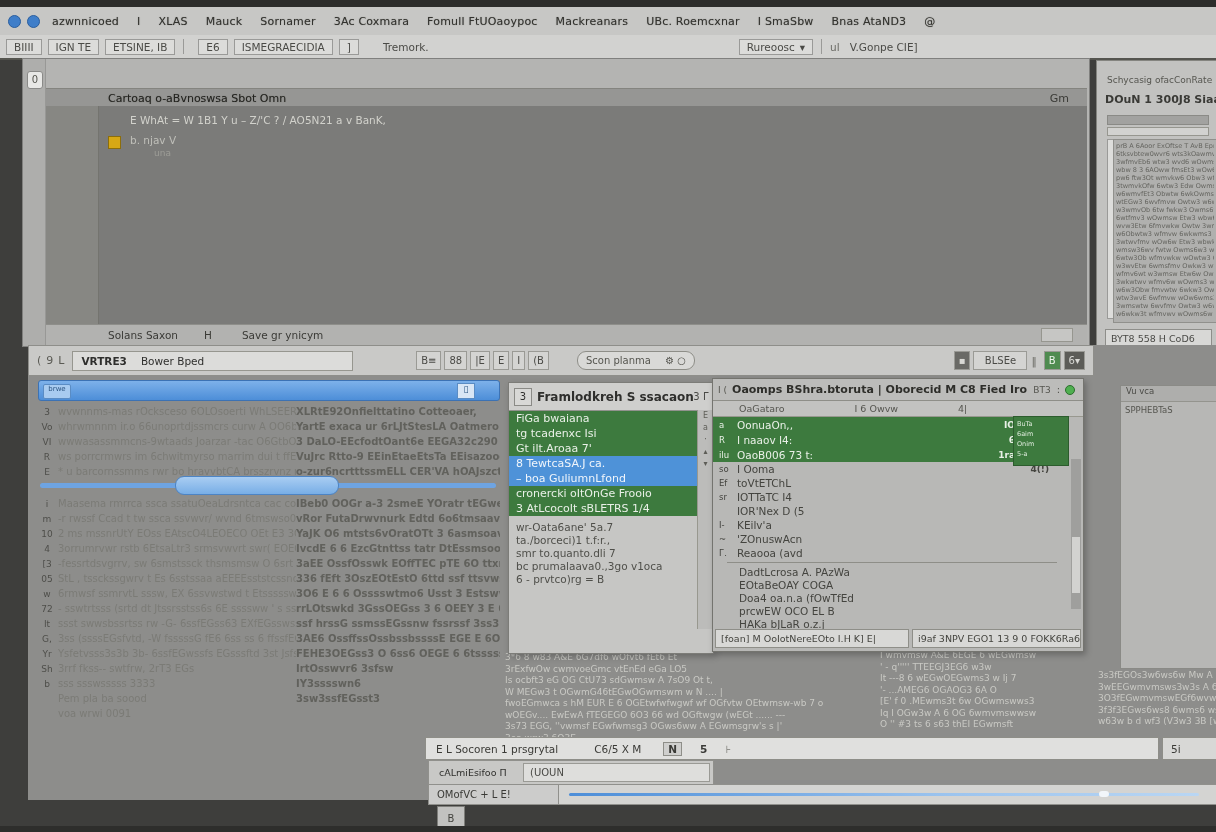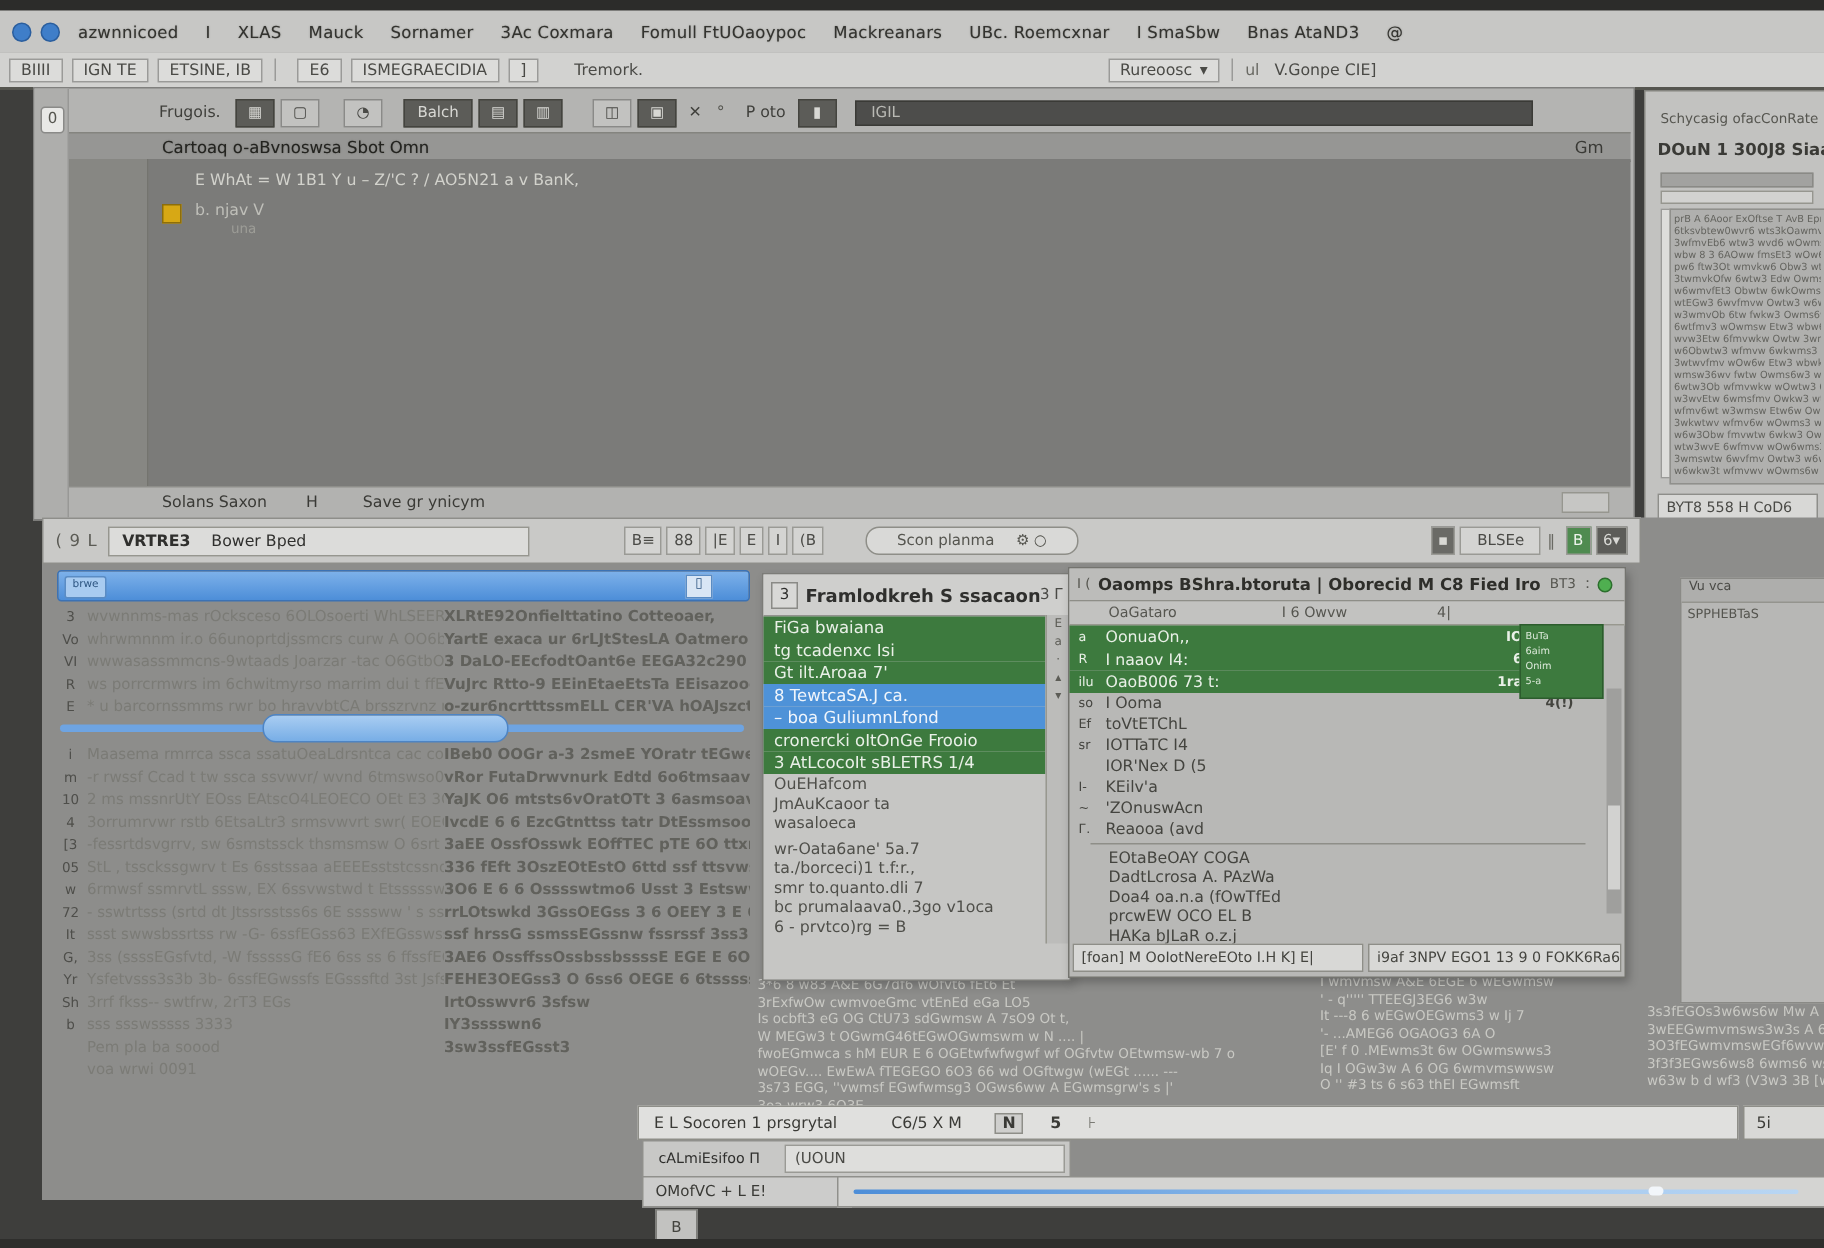--- a/index.html
+++ b/index.html
@@ -45,21 +45,21 @@
   .rwfoot{position:absolute;left:8px;top:268px;width:100px;height:16px;background:#d8d8d6;border:1px solid #8e8e8a;
           font-size:9.5px;display:flex;align-items:center;padding-left:5px;color:#4a4a46;}
   
   .lowbg{left:28px;top:345px;width:1188px;height:455px;background:#8d8d8b;}
   .lowtool{left:28px;top:345px;width:1064px;height:29px;background:#c9c9c7;border:1px solid #8e8e8a;
            display:flex;align-items:center;font-size:10.5px;}
   .pathbox{height:18px;background:#dcdcda;border:1px solid #96968f;display:flex;align-items:center;padding:0 8px;margin-left:8px;}
   .ibtn{height:17px;border:1px solid #9a9a95;background:#d4d4d2;color:#4a4a46;font-size:10px;
         display:flex;align-items:center;padding:0 4px;margin-left:3px;}
   .searchbox{height:17px;border:1px solid #8e8e88;border-radius:9px;background:#d9d9d7;display:flex;
-             align-items:center;padding:0 20px;font-size:10px;color:#55554f;}
+             align-items:center;padding:0 8px;font-size:10px;color:#55554f;}
   
   .rowL{display:flex;height:15px;align-items:center;font-size:10px;}
   .gut{width:22px;color:#4e4e4a;font-size:9px;text-align:center;flex:none;}
   .colA{width:238px;color:#7b7b76;flex:none;white-space:nowrap;overflow:hidden;}
   .colB{width:205px;color:#61615c;font-weight:700;white-space:nowrap;overflow:hidden;}
   .bluebar{left:38px;top:380px;width:460px;height:19px;border-radius:3px;
            background:linear-gradient(#7db1ea,#4d8ed8);border:1px solid #3c72b4;}
   .pillband{left:40px;top:483px;width:456px;height:5px;background:#6ea4e2;border-radius:3px;}
   .pill{left:175px;top:476px;width:162px;height:17px;background:linear-gradient(#a9cdf2,#78aee6);
         border:1px solid #4d84c4;border-radius:9px;}
@@ -162,38 +162,20 @@
       <span>▾</span>
     </span>
     <span class="vsep"></span>
     <span style="color:#6a6a64;margin-right:10px;">ul</span>
     <span style="color:#4a4a46;">V.Gonpe CIE]</span>
   </div>
 
   <div class="abs upwin">
     <div class="uprail">
       <div class="badge0">0</div>
-    </div>
-    <div class="uptool">
-      <span style="margin:0 10px 0 60px;color:#3f3f3b;">Frugois.</span>
-      <span class="tbtn dark">▦</span>
-      <span class="tbtn">▢</span>
-      <span class="tbtn" style="margin-left:12px;">◔</span>
-      <span class="tbtn dark" style="margin-left:10px;min-width:38px;">Balch</span>
-      <span class="tbtn dark">▤</span>
-      <span class="tbtn dark">▥</span>
-      <span class="tbtn" style="margin-left:16px;">◫</span>
-      <span class="tbtn dark">▣</span>
-      <span style="margin:0 4px;color:#3f3f3b;">✕</span>
-      <span style="margin:0 6px;color:#55554f;">°</span>
-      <span style="margin:0 8px;color:#3f3f3b;">P oto</span>
-      <span class="tbtn dark">▮</span>
-      <span class="darkfield" style="width:430px;margin-left:8px;">
-        <span>IGIL</span>
-      </span>
     </div>
     <div class="uptabs">
       <span style="margin-left:62px;" class="soft">Cartoaq o-aBvnoswsa  Sbot  Omn</span>
       <span style="margin-left:auto;margin-right:18px;color:#3a3a36;">Gm</span>
     </div>
     <div class="editor">
       <div class="edgut"></div>
       <div class="edline" style="top:8px;">E  WhAt  =    W 1B1 Y u  – Z/'C ? / AO5N21 a  v  BanK,</div>
       <div class="warnico"></div>
       <div class="edline" style="top:28px;color:#bfbfb9;">b. njav V</div>
@@ -472,26 +454,20 @@
       <div>
 
       <div class="poprow blu">8    TewtcaSA.J ca.</div>
           <div class="poprow blu">–   boa GuliumnLfond</div>
         </div>
       <div>
 
       <div class="poprow grn">cronercki oItOnGe    Frooio</div>
           <div class="poprow grn">3 AtLcocoIt sBLETRS 1/4</div>
         </div>
-      <div>
-
-      <div class="poprow gry">OuEHafcom</div>
-          <div class="poprow gry">JmAuKcaoor ta</div>
-          <div class="poprow gry">wasaloeca</div>
-        </div>
       <div style="height:4px;"></div>
       <div>
 
       <div class="poprow gry">wr-Oata6ane'  5a.7</div>
           <div class="poprow gry">ta./borceci)1 t.f:r.,</div>
           <div class="poprow gry">smr to.quanto.dli 7</div>
           <div class="poprow gry">bc prumalaava0.,3go v1oca</div>
           <div class="poprow gry">6 - prvtco)rg  =  B</div>
         </div>
     </div>
@@ -585,22 +561,22 @@
 
         <div class="drow dgray">
           <span class="ric">Г.</span>
           <span class="rtx">Reaooa (avd</span>
           <span class="rvl"></span>
         </div>
       </div>
     <div style="width:330px;height:1px;background:#8e8e88;margin:2px 0 2px 14px;"></div>
     <div style="width:340px;padding-left:20px;">
 
-    <div class="drow dgray" style="height:13px;">EOtaBeOAY   COGA</div>
-        <div class="drow dgray" style="height:13px;">DadtLcrosa A. PAzWa</div>
+    <div class="drow dgray" style="height:13px;">DadtLcrosa A. PAzWa</div>
+        <div class="drow dgray" style="height:13px;">EOtaBeOAY   COGA</div>
         <div class="drow dgray" style="height:13px;">Doa4 oa.n.a (fOwTfEd</div>
         <div class="drow dgray" style="height:13px;">prcwEW OCO EL B</div>
         <div class="drow dgray" style="height:13px;">HAKa bJLaR o.z.j</div>
       </div>
     <div class="dsb">
         <div class="dsbthumb"></div>
       </div>
     <div class="dfoot">
       <span class="dfseg" style="width:182px;">[foan] M OoIotNereEOto I.H K] E|</span>
       <span class="dfseg" style="flex:1;">i9af 3NPV EGO1 13 9 0 FOKK6Ra6 11 |G</span>

